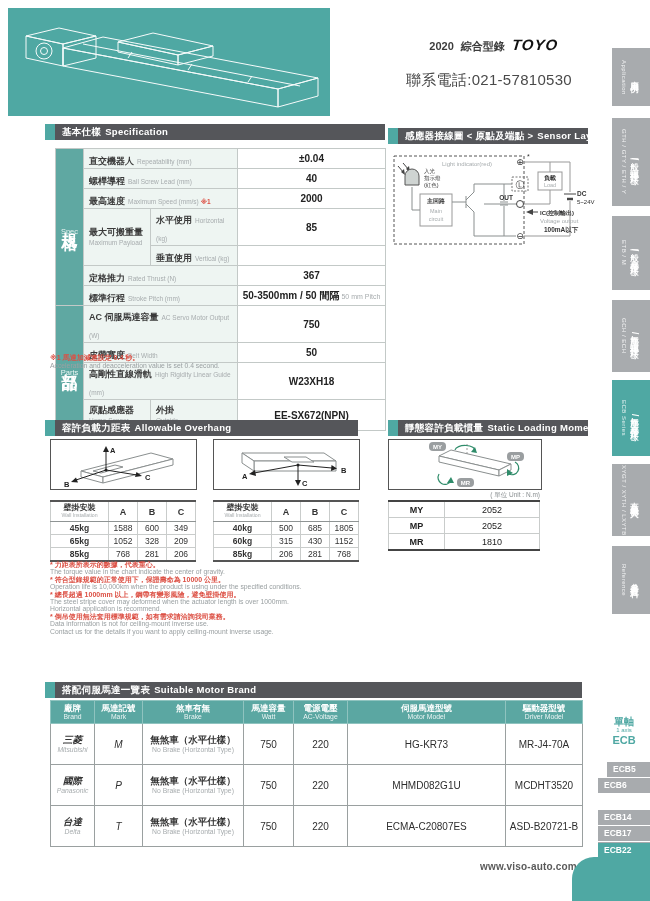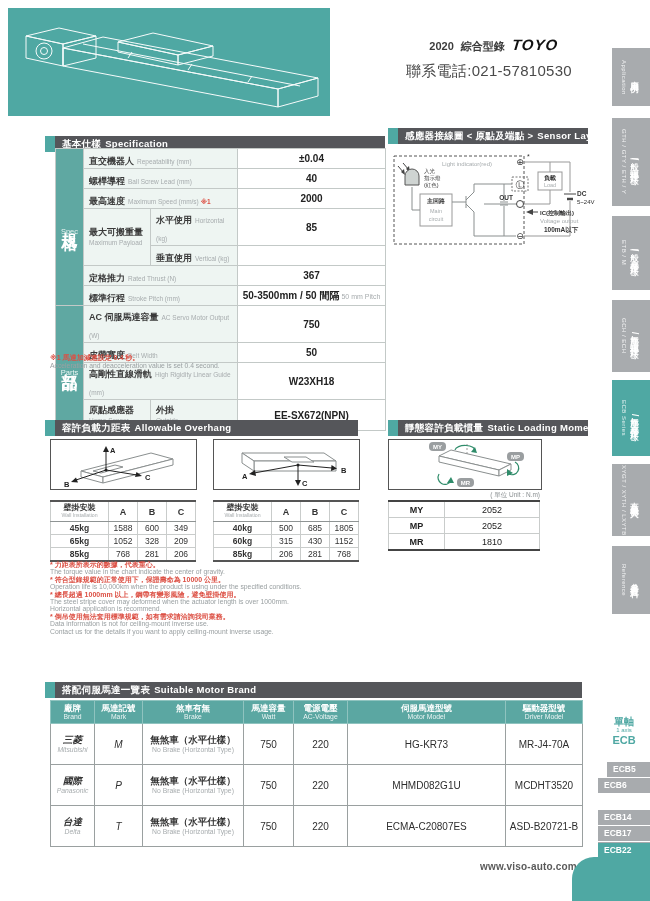--- a/index.html
+++ b/index.html
@@ -4,21 +4,21 @@
 <style>
   html,body{margin:0;padding:0;background:#fff;}
   .page{position:relative;width:650px;height:901px;background:#fff;overflow:hidden;
         font-family:"Liberation Sans","DejaVu Sans",sans-serif;color:#333;}
   
   .hero{position:absolute;left:8px;top:8px;width:322px;height:108px;background:#4FA8A3;}
   
   .brand{position:absolute;top:36px;right:92px;display:flex;gap:7px;align-items:baseline;}
   .brand .ed{font-size:11px;font-weight:bold;color:#3c3c3c;}
   .brand .logo{font-size:15px;font-weight:900;font-style:italic;letter-spacing:1px;color:#111;transform:skewX(-6deg);}
-  .phone{position:absolute;top:62px;right:78px;font-size:15px;color:#4a4a4a;letter-spacing:.3px;}
+  .phone{position:absolute;top:71px;right:78px;font-size:15px;color:#4a4a4a;letter-spacing:.3px;}
   
   .vtab{position:absolute;right:0;width:38px;background:#A8ABAE;display:flex;align-items:center;justify-content:center;gap:2px;}
   .vtab.active{background:#4FA8A3;}
   .vtab .en{writing-mode:vertical-rl;font-size:6px;color:rgba(255,255,255,.85);letter-spacing:.5px;}
   .vtab .zh{writing-mode:vertical-rl;font-size:8.5px;font-weight:bold;color:#fff;letter-spacing:2px;}
   
   .sec-title{position:absolute;display:flex;height:16px;}
   .sec-title .sq{width:10px;background:#4FA8A3;}
   .sec-title .bar{flex:1;background:#55565A;color:#fff;font-size:9.5px;font-weight:bold;line-height:16px;padding-left:7px;letter-spacing:.3px;white-space:nowrap;overflow:hidden;}
   .sec-title .t-en{margin-left:4px;}
@@ -138,21 +138,21 @@
   </div>
   <div class="vtab" style="top:464px;height:72px;">
     <span class="en">XYGT / XYTH / LXYTB</span>
     <span class="zh">直交機器人</span>
   </div>
   <div class="vtab" style="top:546px;height:68px;">
     <span class="en">Reference</span>
     <span class="zh">參考資料</span>
   </div>
 
-  <div class="sec-title" style="left:45px;top:136px;width:340px;">
+  <div class="sec-title" style="left:45px;top:124px;width:340px;">
     <span class="sq"></span>
     <span class="bar"><span class="t-zh">基本仕樣</span><span class="t-en">Specification</span></span>
   </div>
 
   <table class="spec">
     <colgroup>
         <col style="width:28px">
         <col style="width:67px">
         <col style="width:87px">
         <col style="width:148px">

